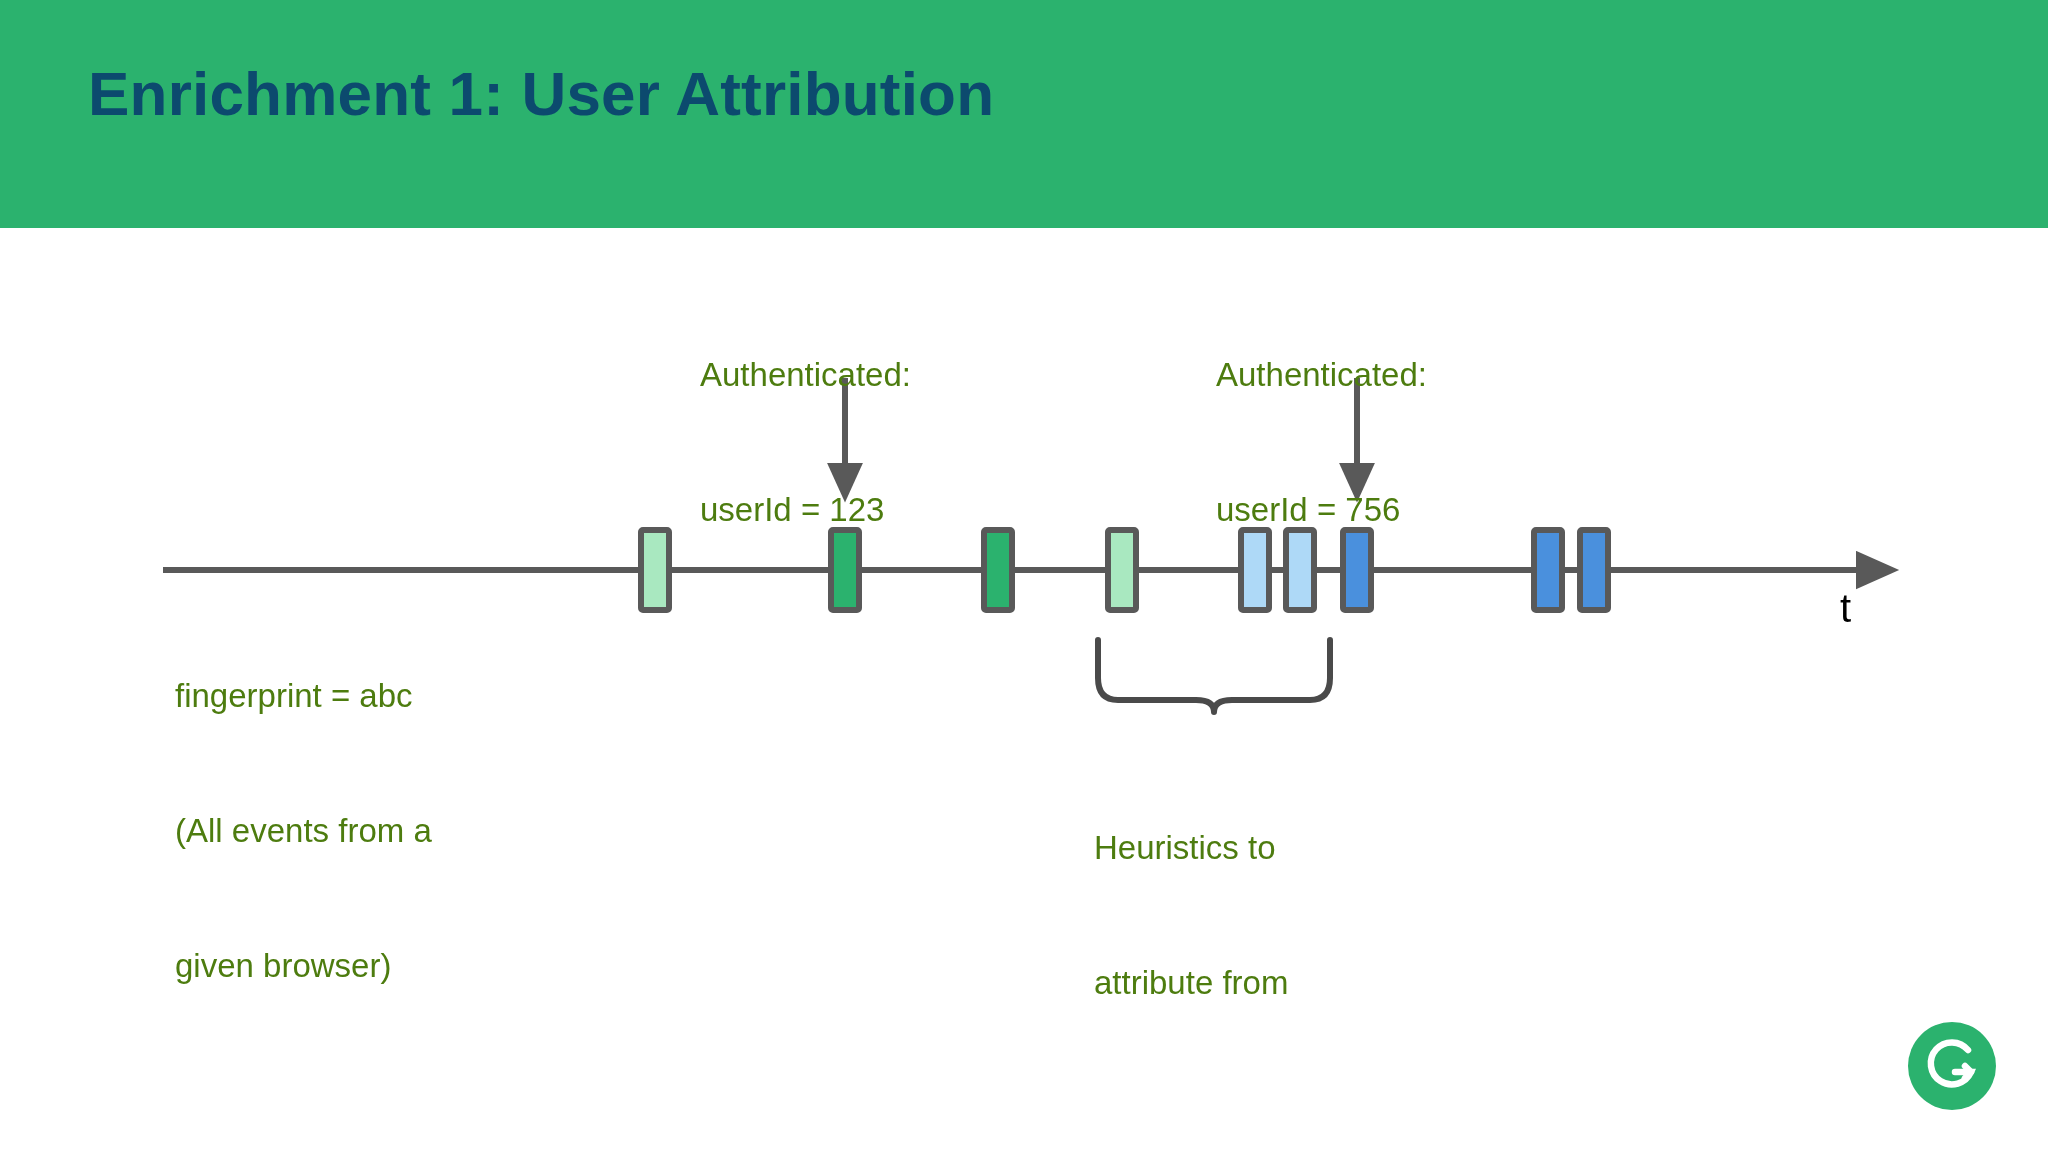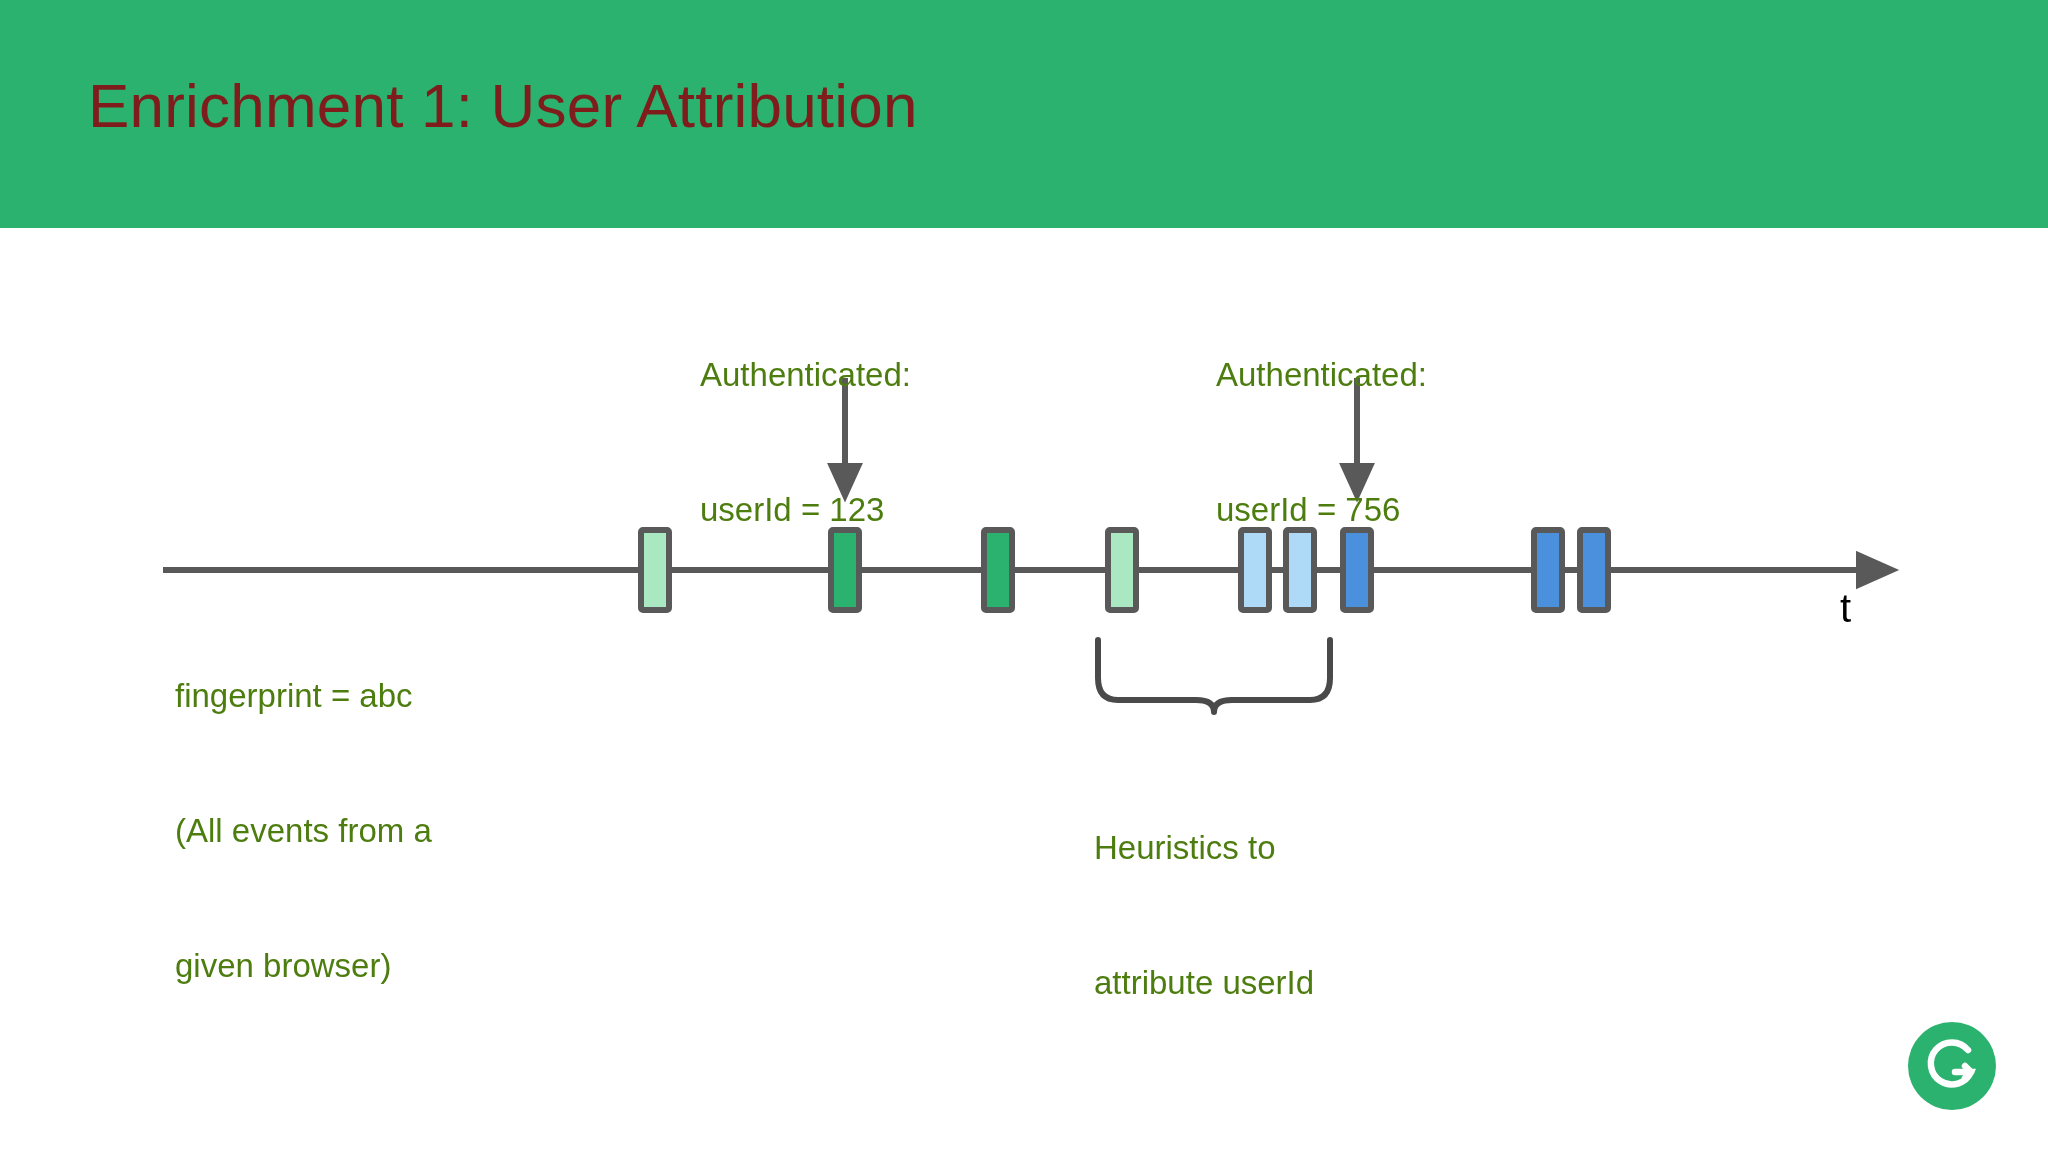--- a/index.html
+++ b/index.html
@@ -21,25 +21,25 @@
     position: absolute;
     left: 0;
     top: 0;
     width: 2048px;
     height: 228px;
     background: #2bb26e;
   }
   #slide-title {
     position: absolute;
     left: 88px;
-    top: 72px;
+    top: 60px;
     font-size: 62px;
     line-height: 1.1;
-    color: #7f1d1d;
-    font-weight: 400;
+    color: #0c4a6e;
+    font-weight: 700;
     letter-spacing: 0.2px;
     white-space: nowrap;
   }
 
   
   #diagram {
     position: absolute;
     left: 0;
     top: 0;
     width: 2048px;
@@ -163,21 +163,21 @@
   </div>
 
   <div class="anno" id="anno-fingerprint">
     <div>fingerprint = abc</div>
     <div>(All events from a</div>
     <div>given browser)</div>
   </div>
 
   <div class="anno" id="anno-heuristics">
     <div>Heuristics to</div>
-    <div>attribute userId</div>
+    <div>attribute from</div>
   </div>
 
   <div id="axis-label-t">t</div>
 
 
   <svg id="g-badge" width="88" height="88" viewBox="0 0 88 88" xmlns="http://www.w3.org/2000/svg">
     <circle cx="44" cy="44" r="44" fill="#2bb26e"></circle>
     <path d="M60,28 A21,21 0 1 0 63,50 L47,50" fill="none" stroke="#ffffff" stroke-width="6.5" stroke-linecap="round"></path>
     <path d="M57,44 L63,50 L57,56" fill="none" stroke="#ffffff" stroke-width="6.5" stroke-linecap="round" stroke-linejoin="round"></path>
   </svg>

